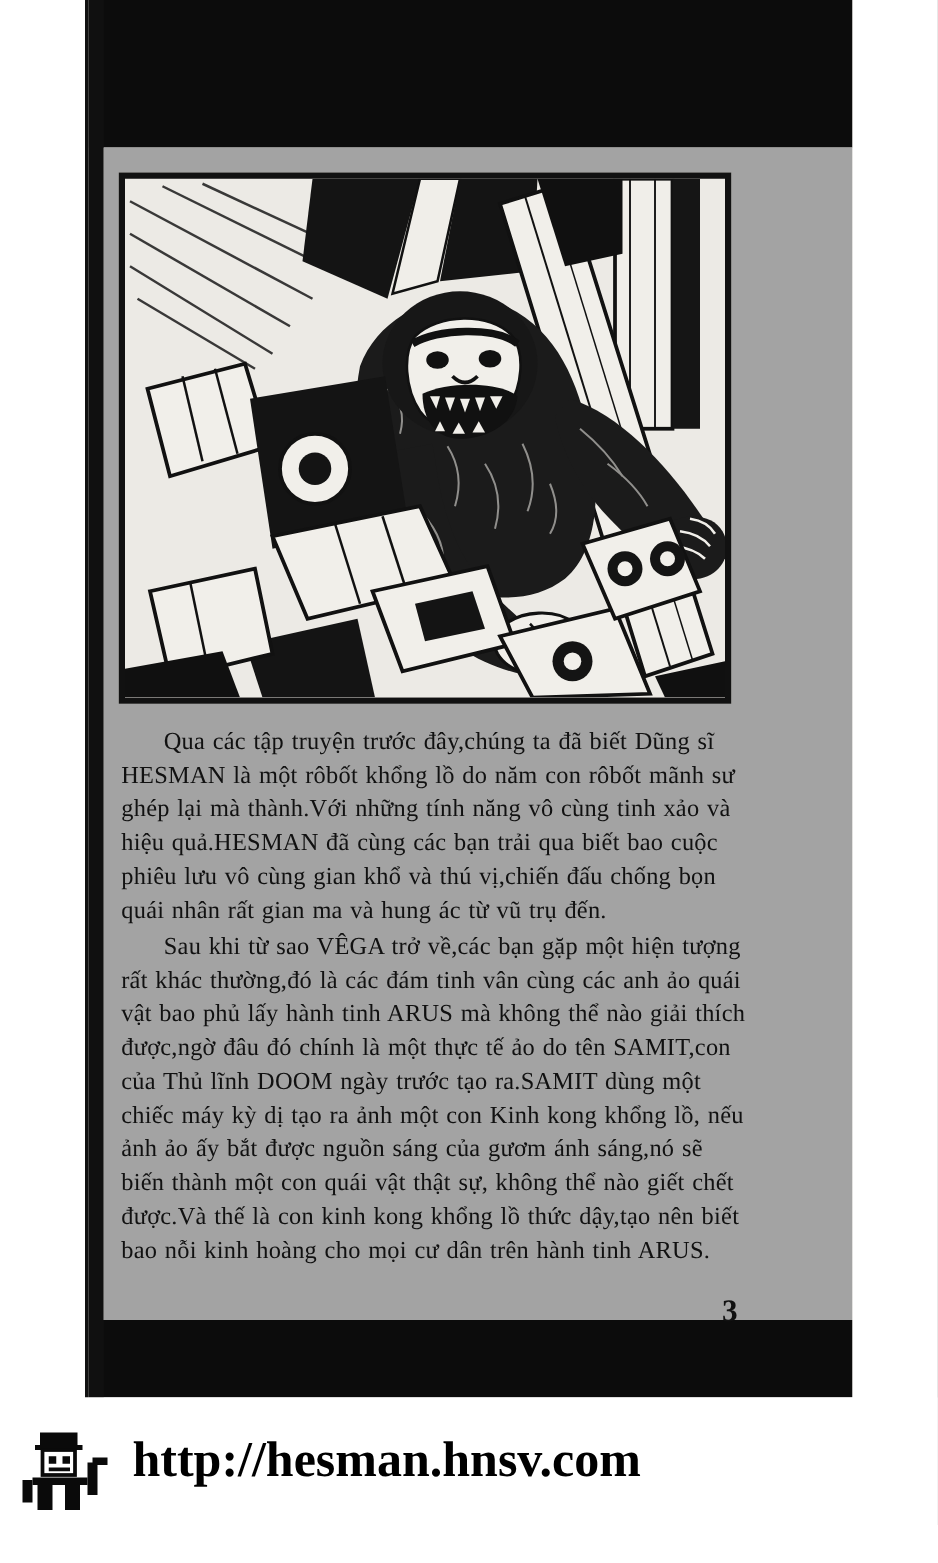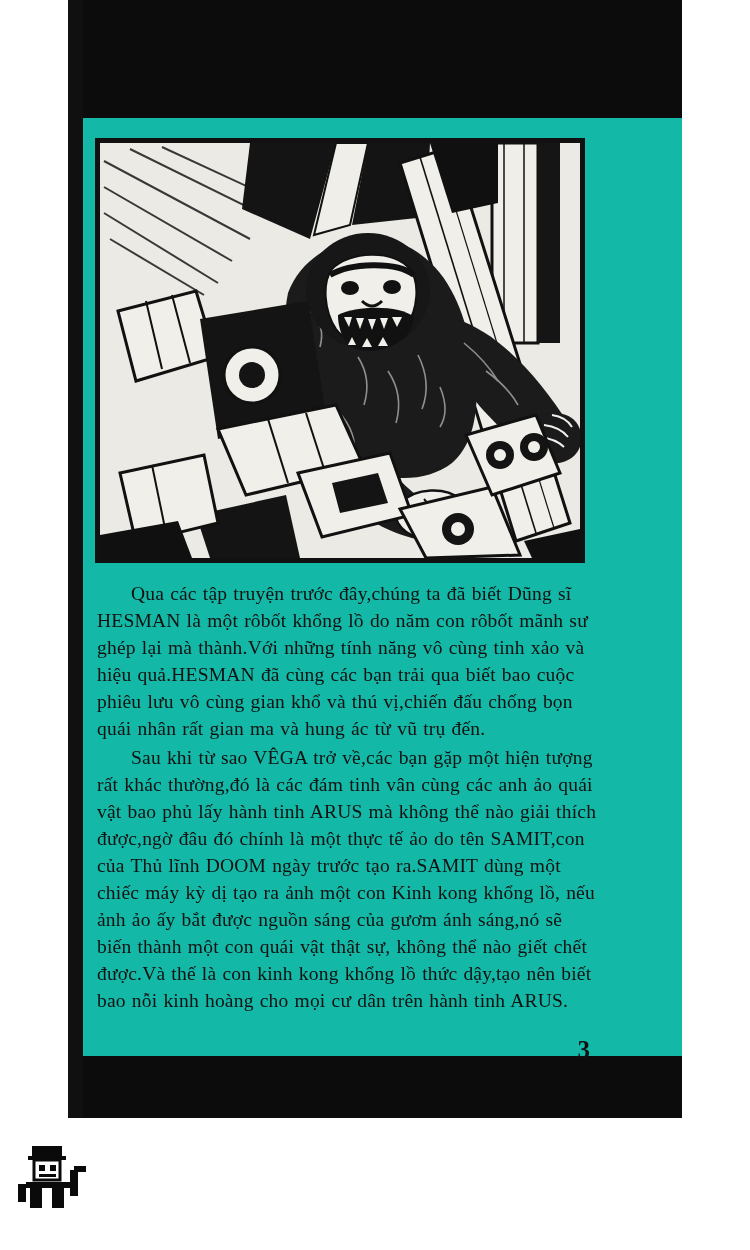--- a/index.html
+++ b/index.html
@@ -131,21 +131,21 @@
 </style>
 </head>
 <body>
 
 <div id="comic-page">
 
   <div class="scan-edge-top"></div>
   <div class="scan-edge-bottom"></div>
   <div class="scan-edge-left"></div>
 
-  <div style="position:absolute;left:12px;top:118px;right:0;bottom:62px;background:#14b8a6;">
+  <div style="position:absolute;left:12px;top:118px;right:0;bottom:62px;background:#a3a3a3;">
 
     <div id="panel">
       <svg width="480" height="415" viewBox="0 0 480 415">
         <rect x="0" y="0" width="480" height="415" fill="#eceae5"></rect>
 
         <g stroke="#1a1a1a" stroke-width="2" opacity="0.85">
           <line x1="4" y1="18" x2="150" y2="96"></line>
           <line x1="4" y1="44" x2="132" y2="118"></line>
           <line x1="4" y1="70" x2="118" y2="140"></line>
           <line x1="10" y1="96" x2="104" y2="152"></line>
@@ -311,13 +311,14 @@
         <rect x="23" y="34" width="17" height="3"></rect>
         <rect x="10" y="42" width="44" height="6"></rect>
         <rect x="14" y="48" width="12" height="20"></rect>
         <rect x="36" y="48" width="12" height="20"></rect>
         <rect x="2" y="44" width="8" height="18"></rect>
         <rect x="54" y="30" width="8" height="26"></rect>
         <rect x="58" y="26" width="12" height="6"></rect>
       </g>
     </svg>
   </div>
+  <div id="footer-url">http://hesman.hnsv.com</div>
 </div>
 
 </body></html>

